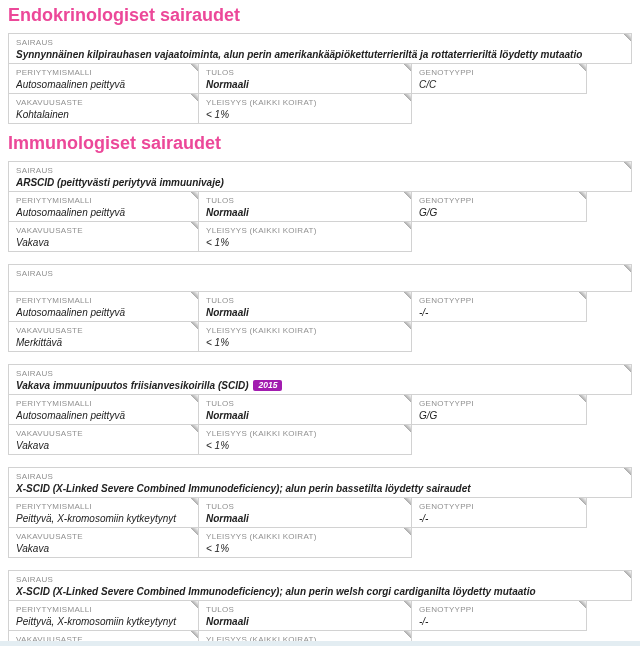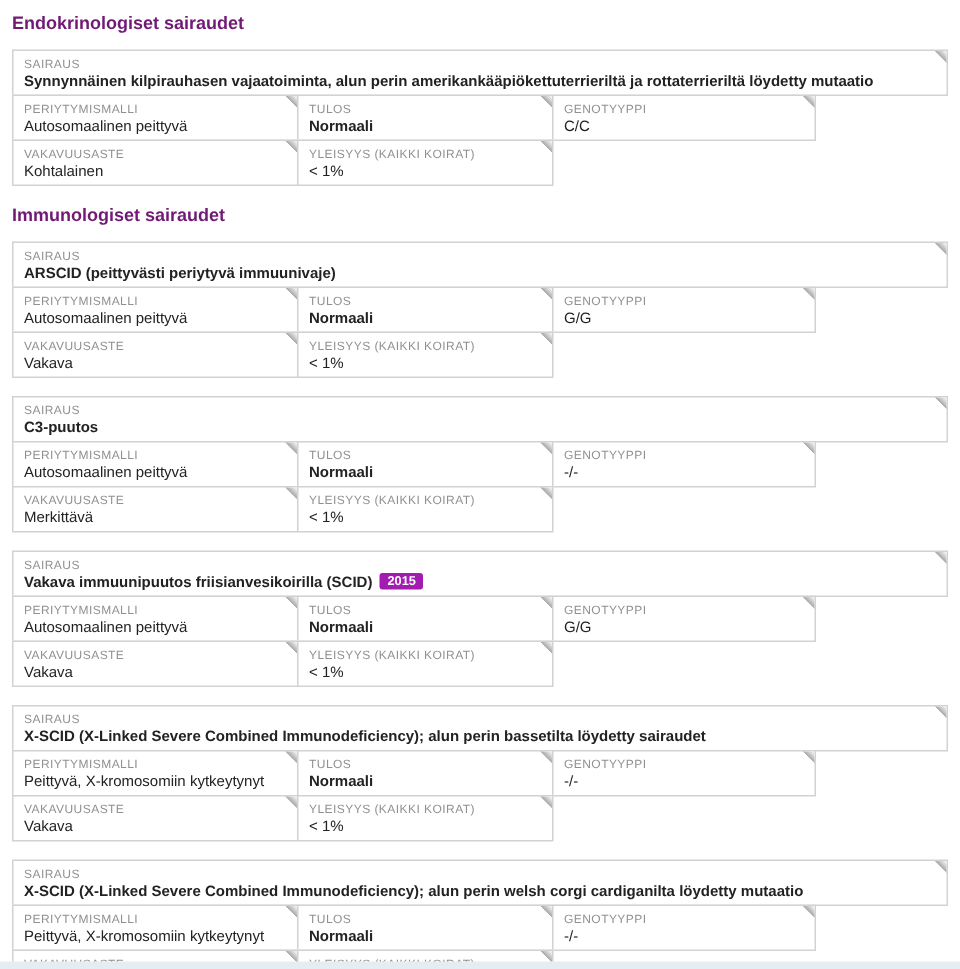--- a/index.html
+++ b/index.html
@@ -5,22 +5,22 @@
   * { box-sizing: border-box; margin: 0; padding: 0; }
   html, body { background: #ffffff; }
   body {
     width: 640px; height: 646px;
     font-family: "Liberation Sans", "DejaVu Sans", sans-serif;
     position: relative; overflow: hidden;
   }
   .page { padding: 8px; position: relative; width: 640px; height: 646px; }
 
   .section-title {
-    color: #701a75;
-    font-size: 12px;
+    color: #ec4899;
+    font-size: 18px;
     font-weight: bold;
     margin: 0 0 11px 0;
     line-height: 14px;
   }
   .section + .section .section-title { margin-top: 2px; }
 
   .card { margin-bottom: 12px; }
   .row { display: flex; border-radius: 11px; }
   .row + .row { margin-top: -1px; }
 
@@ -36,36 +36,37 @@
   .cell::after {
     content: "";
     position: absolute;
     top: 0; right: 0;
     width: 8px; height: 8px;
     background: linear-gradient(225deg, #efefef 8%, #a9a9a9 47%, rgba(255,255,255,0) 50%);
   }
 
   .cell-full { width: 624px; }
   .col1 { width: 191px; }
-  .col2 { width: 171px; }
+  .col2 { width: 214px; }
   .col3 { width: 176px; }
 
   .field-label {
     font-size: 8px;
     line-height: 11px;
     color: #909090;
     letter-spacing: 0.3px;
     text-transform: uppercase;
   }
   .field-value {
     font-size: 10px;
     line-height: 13px;
     color: #222;
     white-space: nowrap;
     overflow: hidden;
+    font-style: italic;
   }
   .field-value.bold { font-weight: bold; }
 
   .badge {
     display: inline-block;
     background: #a21caf;
     color: #ffffff;
     font-size: 8.5px;
     font-weight: bold;
     line-height: 11px;
@@ -157,21 +158,20 @@
           <div class="field-label">YLEISYYS (KAIKKI KOIRAT)</div>
           <div class="field-value">&lt; 1%</div>
         </div>
       </div>
     </div>
 
     <div class="card">
       <div class="row">
         <div class="cell cell-full">
           <div class="field-label">SAIRAUS</div>
-          <div class="field-value bold"><span>C3-puutos</span></div>
         </div>
       </div>
       <div class="row">
         <div class="cell col1">
           <div class="field-label">PERIYTYMISMALLI</div>
           <div class="field-value">Autosomaalinen peittyvä</div>
         </div>
         <div class="cell col2">
           <div class="field-label">TULOS</div>
           <div class="field-value bold">Normaali</div>

